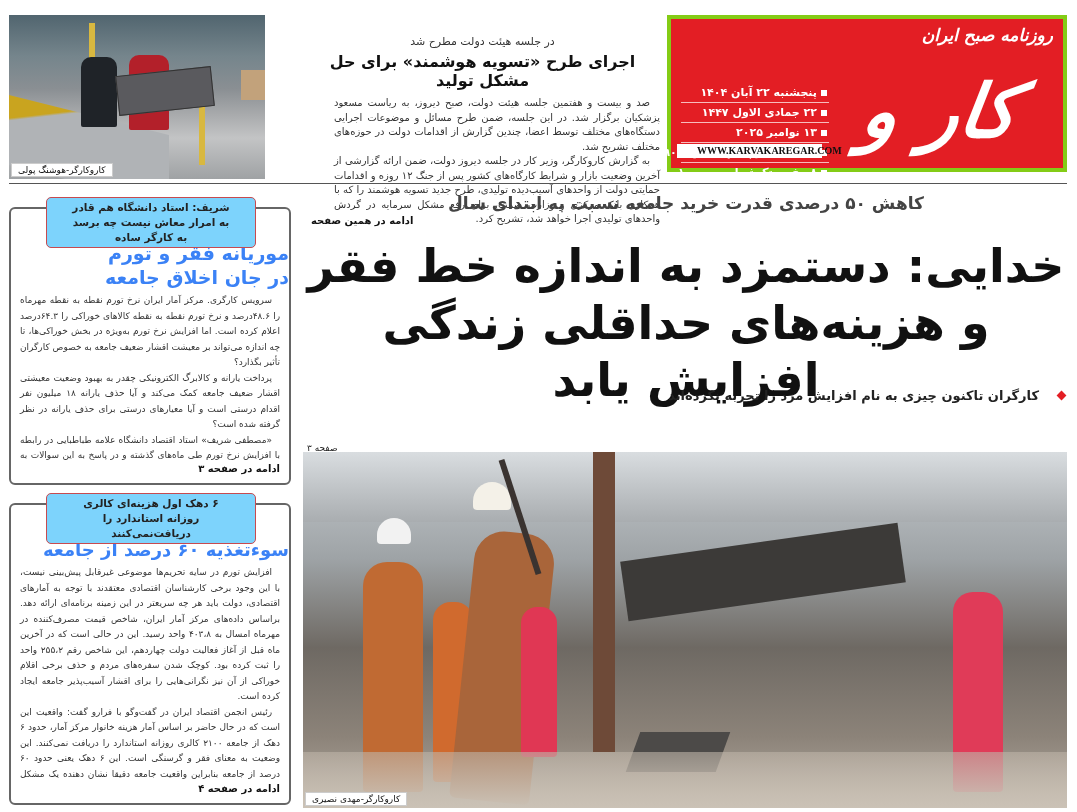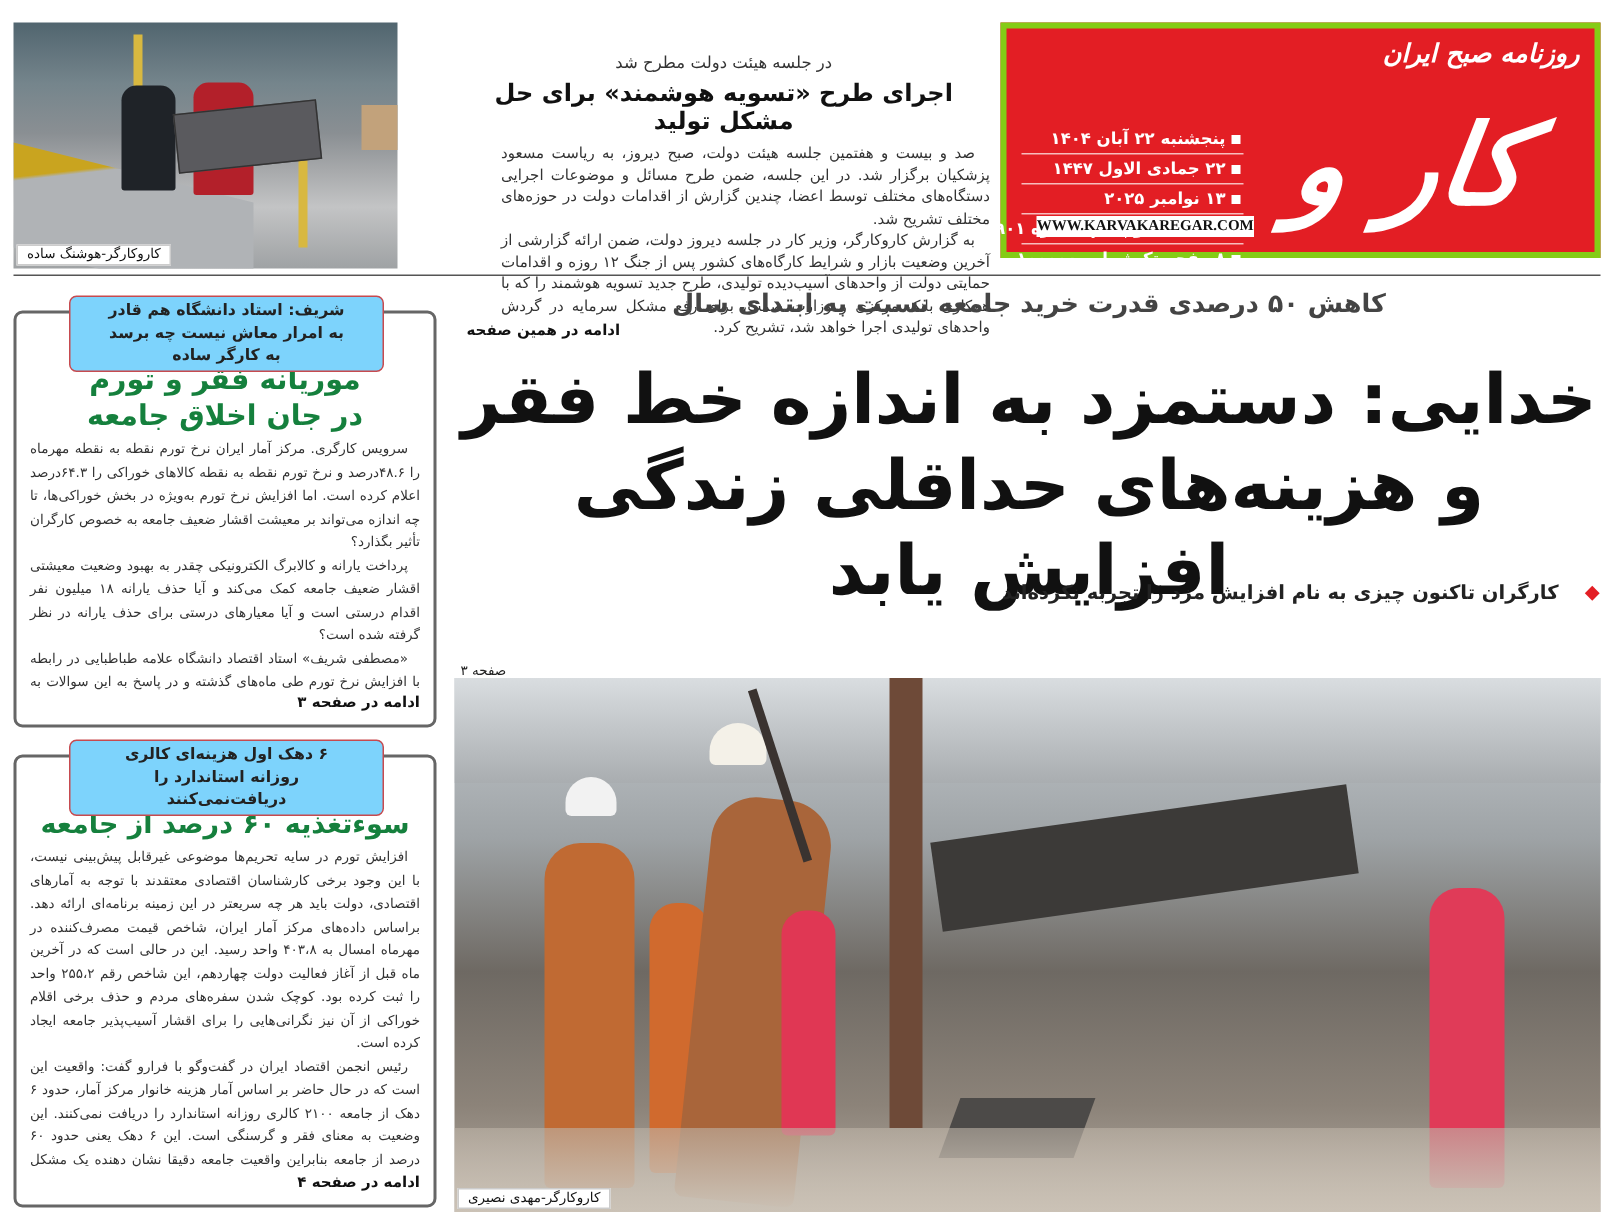--- a/index.html
+++ b/index.html
@@ -77,60 +77,60 @@
   .main-photo .shape { position: absolute; }
 
   
   .side-box {
     position: absolute; left: 9px; width: 282px; border: 2px solid #666; border-radius: 6px; background: #fff;
   }
   .side-tag {
     position: absolute; left: 40px; width: 210px; background: #7dd3fc; border: 1.5px solid #c74a4f;
     border-radius: 5px; text-align: center; font-size: 10.5px; font-weight: bold; line-height: 15px; padding: 2px 20px; color: #222;
   }
-  .side-title { text-align: center; font-weight: bold; color: #15803d; }
+  .side-title { font-weight: bold; color: #3b82f6; }
   .side-body { font-size: 9px; line-height: 15.5px; color: #333; text-align: justify; padding: 0 9px; }
   .side-body p { text-indent: 8px; }
   .side-cont { font-size: 10px; font-weight: bold; color: #111; padding: 0 9px; text-align: right; }
 </style>
 </head>
 <body>
 
 <div class="masthead">
   <div class="mast-sub">روزنامه صبح ایران</div>
   <div class="mast-logo">کار و کارگر</div>
   <div class="mast-info">
     <div class="row"><span class="sq"></span><span>پنجشنبه ۲۲ آبان ۱۴۰۴</span></div>
     <div class="row"><span class="sq"></span><span>۲۲ جمادی الاول ۱۴۴۷</span></div>
     <div class="row"><span class="sq"></span><span>۱۳ نوامبر ۲۰۲۵</span></div>
     <div class="row"><span class="sq"></span><span>سال سی و پنجم-شماره ۹۹۰۱</span></div>
     <div class="row" style="border-bottom:none"><span class="sq"></span><span>۸صفحه-تک‌شماره ۱۰۰۰۰۰ ریال</span></div>
   </div>
 </div>
-<div class="mast-url" style="left:691px;top:144px;">WWW.KARVAKAREGAR.COM</div>
+<div class="mast-url" style="left:677px;top:144px;padding-left:20px;">WWW.KARVAKAREGAR.COM</div>
 
 <div class="top-story">
   <div class="kicker">در جلسه هیئت دولت مطرح شد</div>
   <div class="title">اجرای طرح «تسویه هوشمند» برای حل مشکل تولید</div>
   <div class="body">
     <p>صد و بیست و هفتمین جلسه هیئت دولت، صبح دیروز، به ریاست مسعود پزشکیان برگزار شد. در این جلسه، ضمن طرح مسائل و موضوعات اجرایی دستگاه‌های مختلف توسط اعضا، چندین گزارش از اقدامات دولت در حوزه‌های مختلف تشریح شد.</p>
     <p>به گزارش کاروکارگر، وزیر کار در جلسه دیروز دولت، ضمن ارائه گزارشی از آخرین وضعیت بازار و شرایط کارگاه‌های کشور پس از جنگ ۱۲ روزه و اقدامات حمایتی دولت از واحدهای آسیب‌دیده تولیدی، طرح جدید تسویه هوشمند را که با همکاری بانک مرکزی و وزارت صمت، برای رفع مشکل سرمایه در گردش واحدهای تولیدی اجرا خواهد شد، تشریح کرد.</p>
   </div>
   <div class="cont">ادامه در همین صفحه</div>
 </div>
 
 <div class="top-photo">
   <div class="beam" style="left:80px;top:8px;width:6px;height:70px;"></div>
   <div class="beam" style="left:190px;top:90px;width:6px;height:60px;"></div>
   <div class="table-edge"></div>
   <div class="person" style="left:72px;top:42px;width:36px;height:70px;background:#1f2328;"></div>
   <div class="person" style="left:120px;top:40px;width:40px;height:75px;background:#b3202a;"></div>
   <div class="panel"></div>
   <div style="position:absolute;left:232px;top:55px;width:30px;height:30px;background:#c2a27b;"></div>
-  <div class="photo-caption" style="left:2px;bottom:2px;">کاروکارگر-هوشنگ ساده</div>
+  <div class="photo-caption" style="left:2px;bottom:2px;">کاروکارگر-هوشنگ پولی</div>
 </div>
 
 <div class="hline" style="left:9px;top:183px;width:1058px;"></div>
 
 <div class="sub-head">کاهش ۵۰ درصدی قدرت خرید جامعه نسبت به ابتدای سال</div>
 <div class="main-head">
   <div>خدایی: دستمزد به اندازه خط فقر</div>
   <div>و هزینه‌های حداقلی زندگی افزایش یابد</div>
 </div>
 <div class="bullets">

